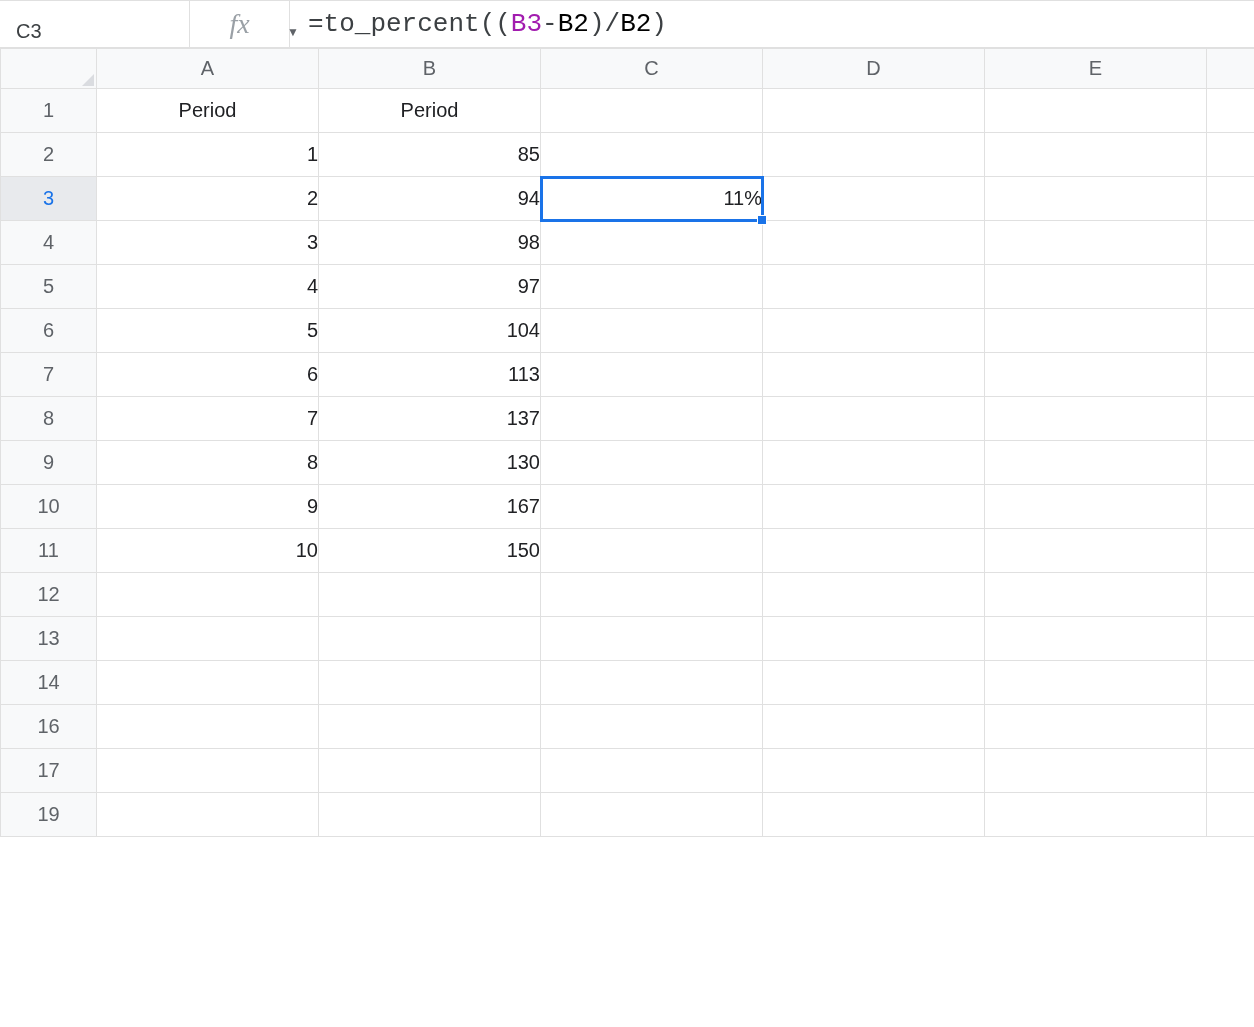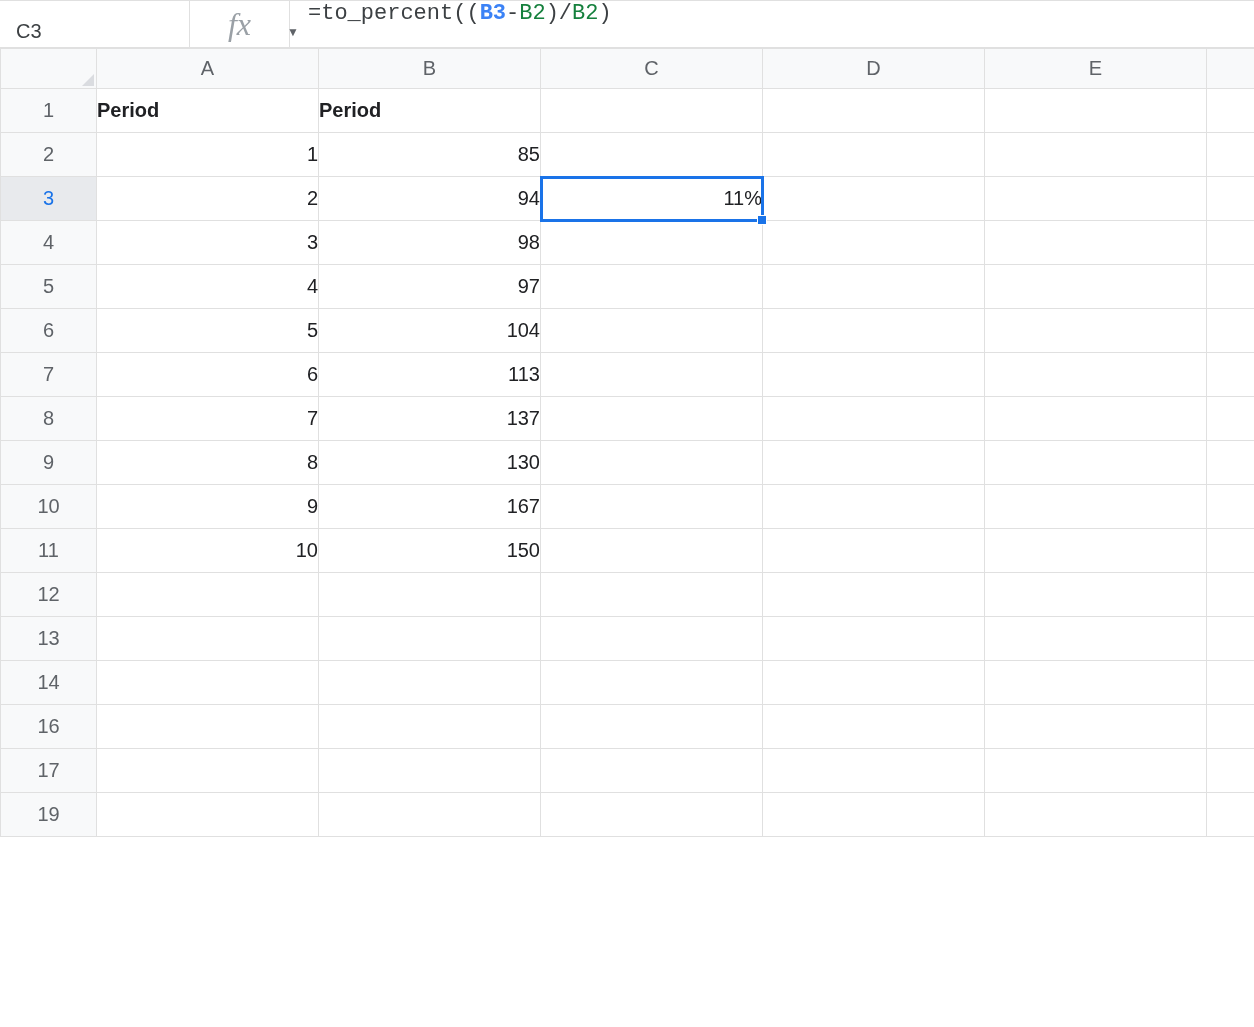--- a/index.html
+++ b/index.html
@@ -41,37 +41,38 @@
     padding: 4px;
     cursor: pointer;
   }
   .fx-label {
     width: 100px;
     display: flex;
     align-items: center;
     justify-content: center;
     font-family: Georgia, "Times New Roman", serif;
     font-style: italic;
-    font-size: 32px;
+    font-size: 28px;
     color: #9aa0a6;
     border-right: 1px solid #e0e0e0;
     user-select: none;
   }
   .formula-input {
     flex: 1;
     display: flex;
+    align-items: center;
     padding: 0 18px;
     font-family: "Consolas","Menlo","Courier New",monospace;
-    font-size: 22px;
+    font-size: 26px;
     color: #3c4043;
     white-space: pre;
     overflow: hidden;
   }
-  .tok-ref1 { color: #3b82f6; font-weight: bold; }
-  .tok-ref2 { color: #15803d; }
+  .tok-ref1 { color: #a21caf; }
+  .tok-ref2 { color: #000000; }
   .tok-op   { color: #3c4043; }
 
   .grid-wrap { position: relative; }
 
   table.grid {
     border-collapse: collapse;
     table-layout: fixed;
     width: 1254px;
   }
   table.grid th, table.grid td {
@@ -117,22 +118,22 @@
     background: #e8eaed;
     color: #1a73e8;
   }
   td {
     background: #fff;
     padding: 0 10px;
     text-align: right;
     color: #202124;
   }
   td.header-cell {
-    text-align: left;
-    font-weight: 700;
+    text-align: center;
+    font-weight: 400;
     font-size: 22px;
     padding-left: 10px;
     margin-left: 14px;
   }
   td.empty { }
 
   
   .selection {
     position: absolute;
     border: 3px solid #1a73e8;

